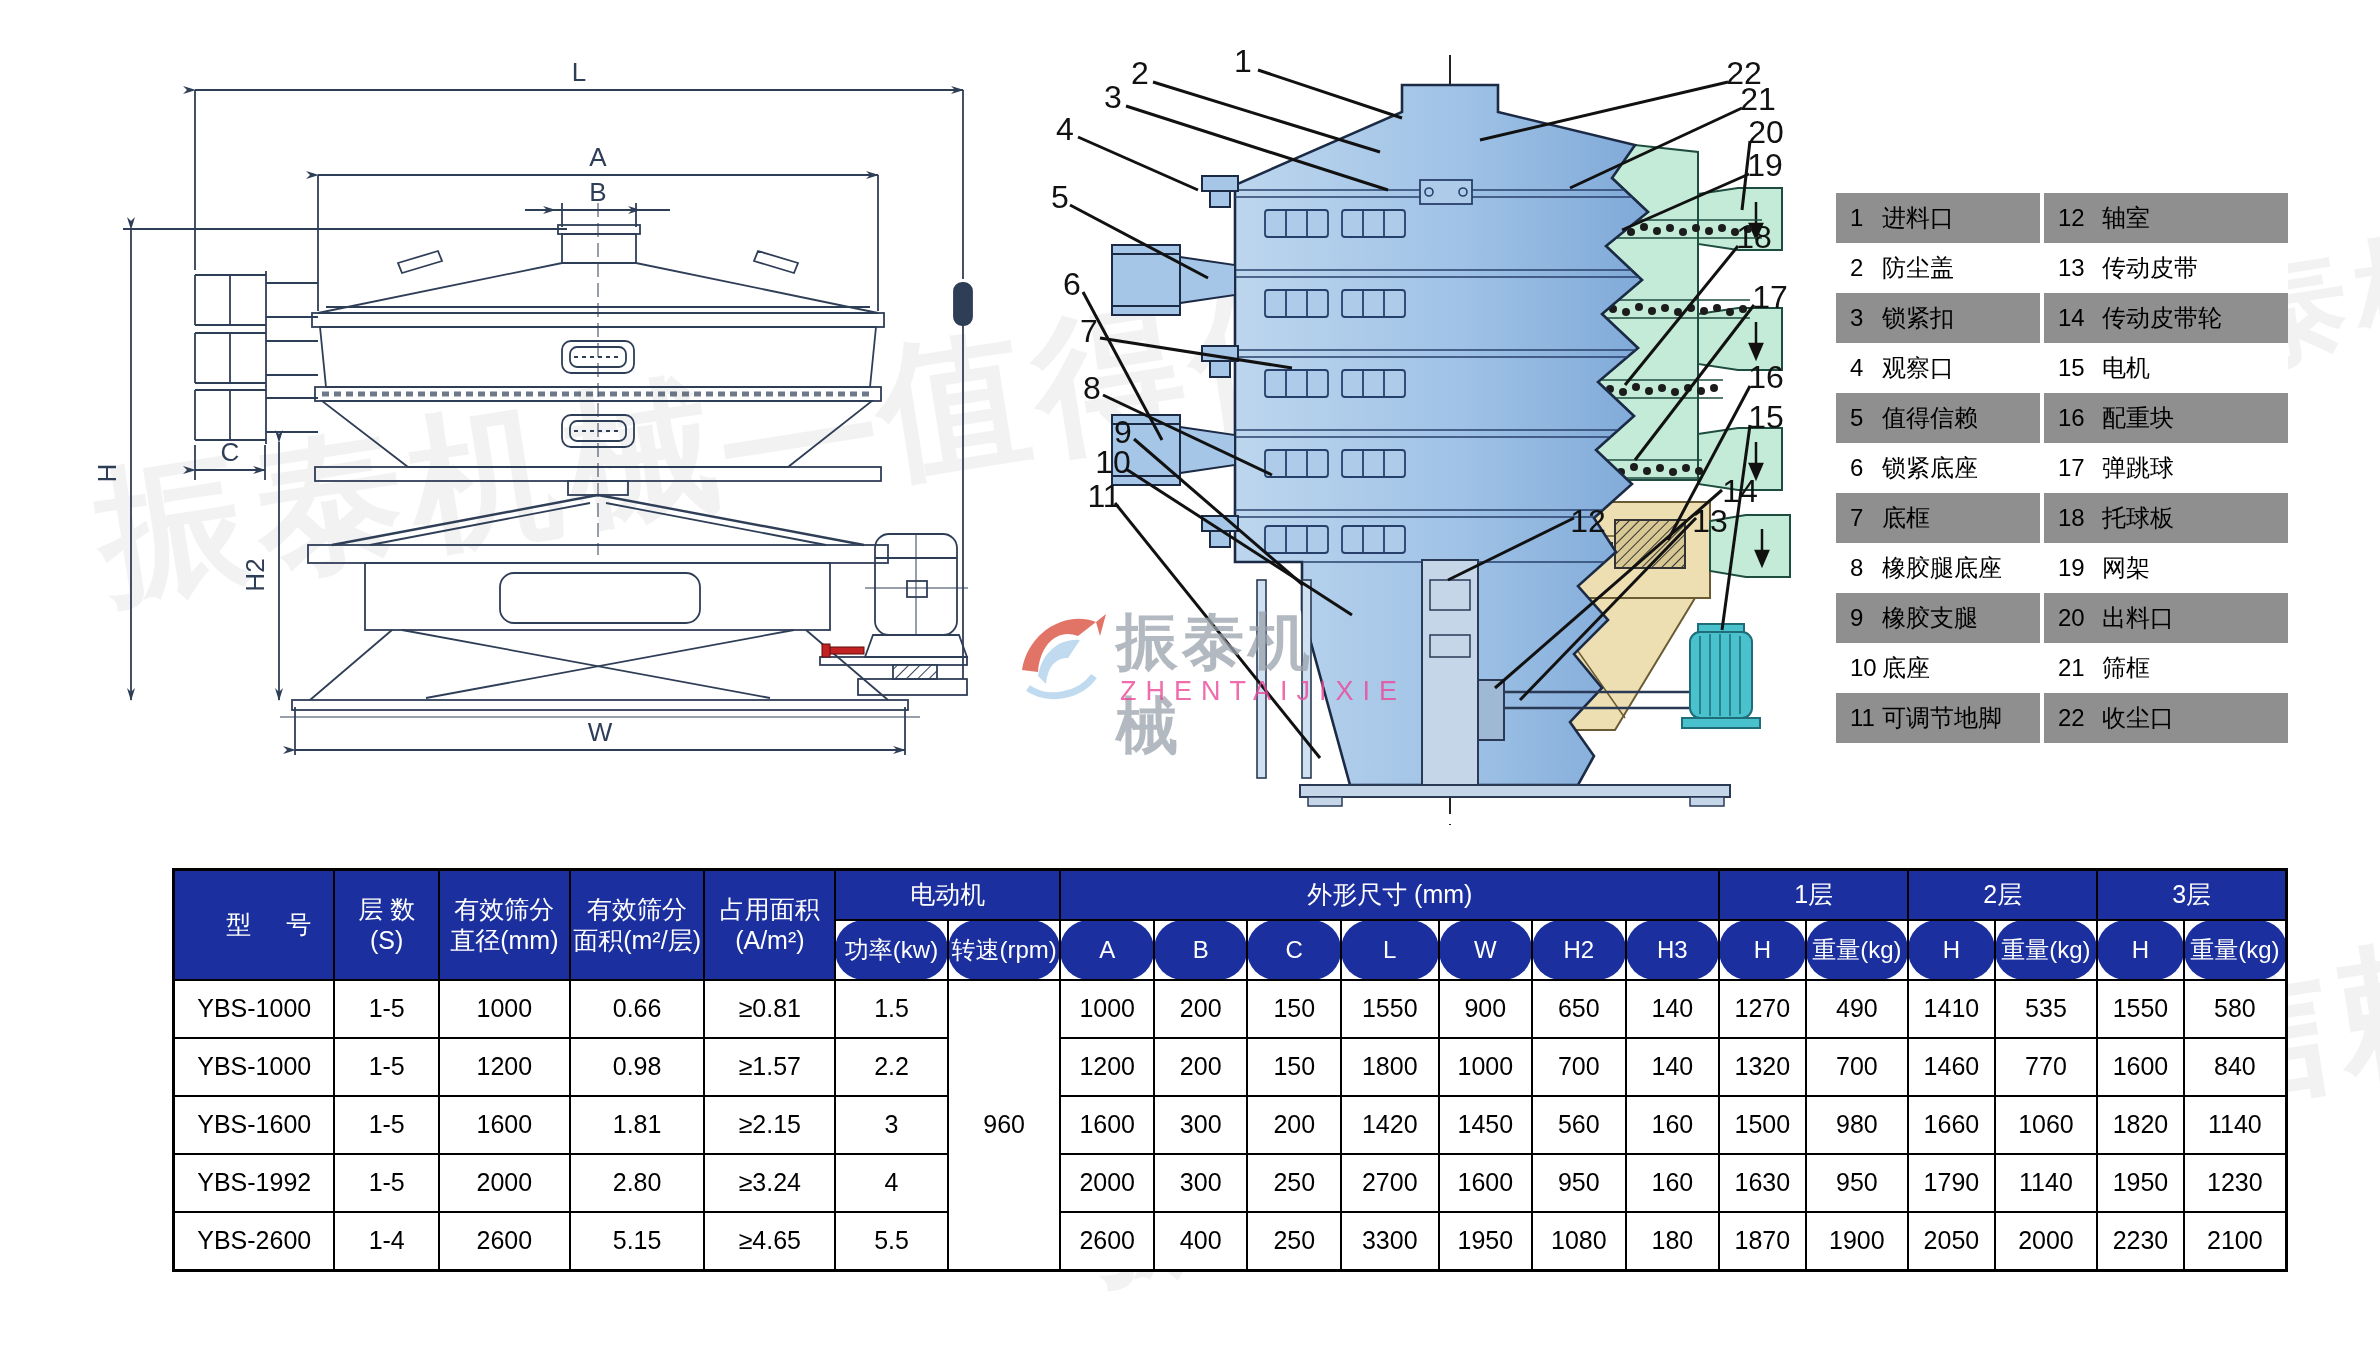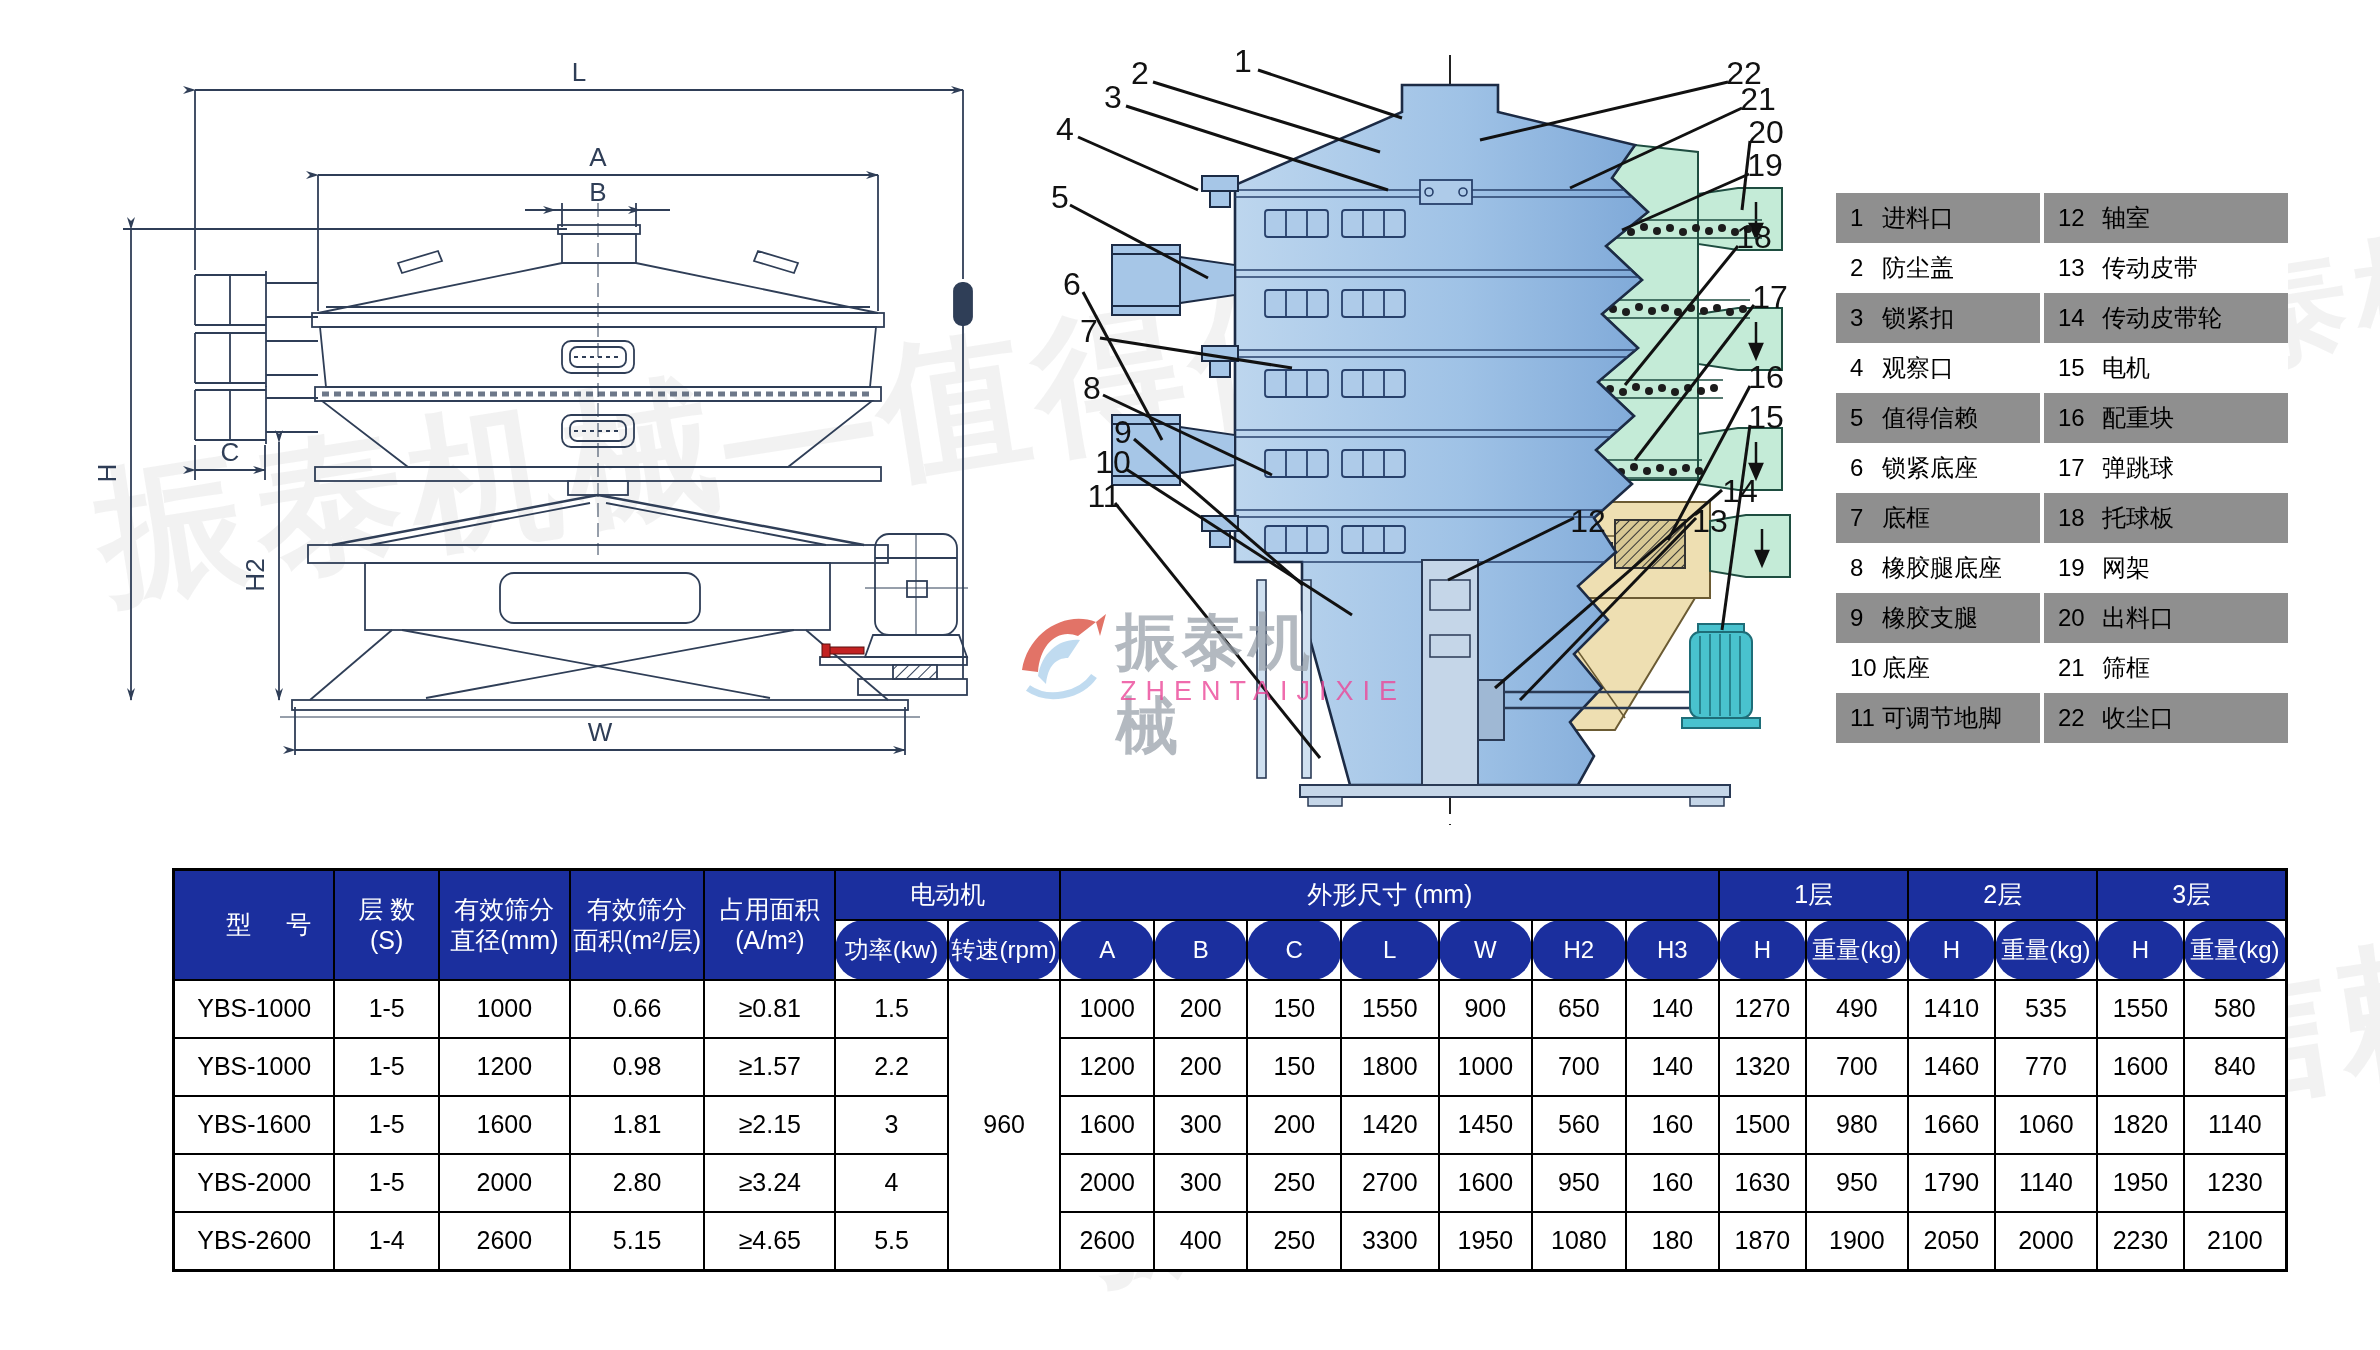--- a/index.html
+++ b/index.html
@@ -661,21 +661,21 @@
         <td>560</td>
         <td>160</td>
         <td>1500</td>
         <td>980</td>
         <td>1660</td>
         <td>1060</td>
         <td>1820</td>
         <td>1140</td>
       </tr>
       <tr>
-        <td>YBS-2000</td>
+        <td>YBS-1992</td>
         <td>1-5</td>
         <td>2000</td>
         <td>2.80</td>
         <td>≥3.24</td>
         <td>4</td>
         <td>2000</td>
         <td>300</td>
         <td>250</td>
         <td>2700</td>
         <td>1600</td>

